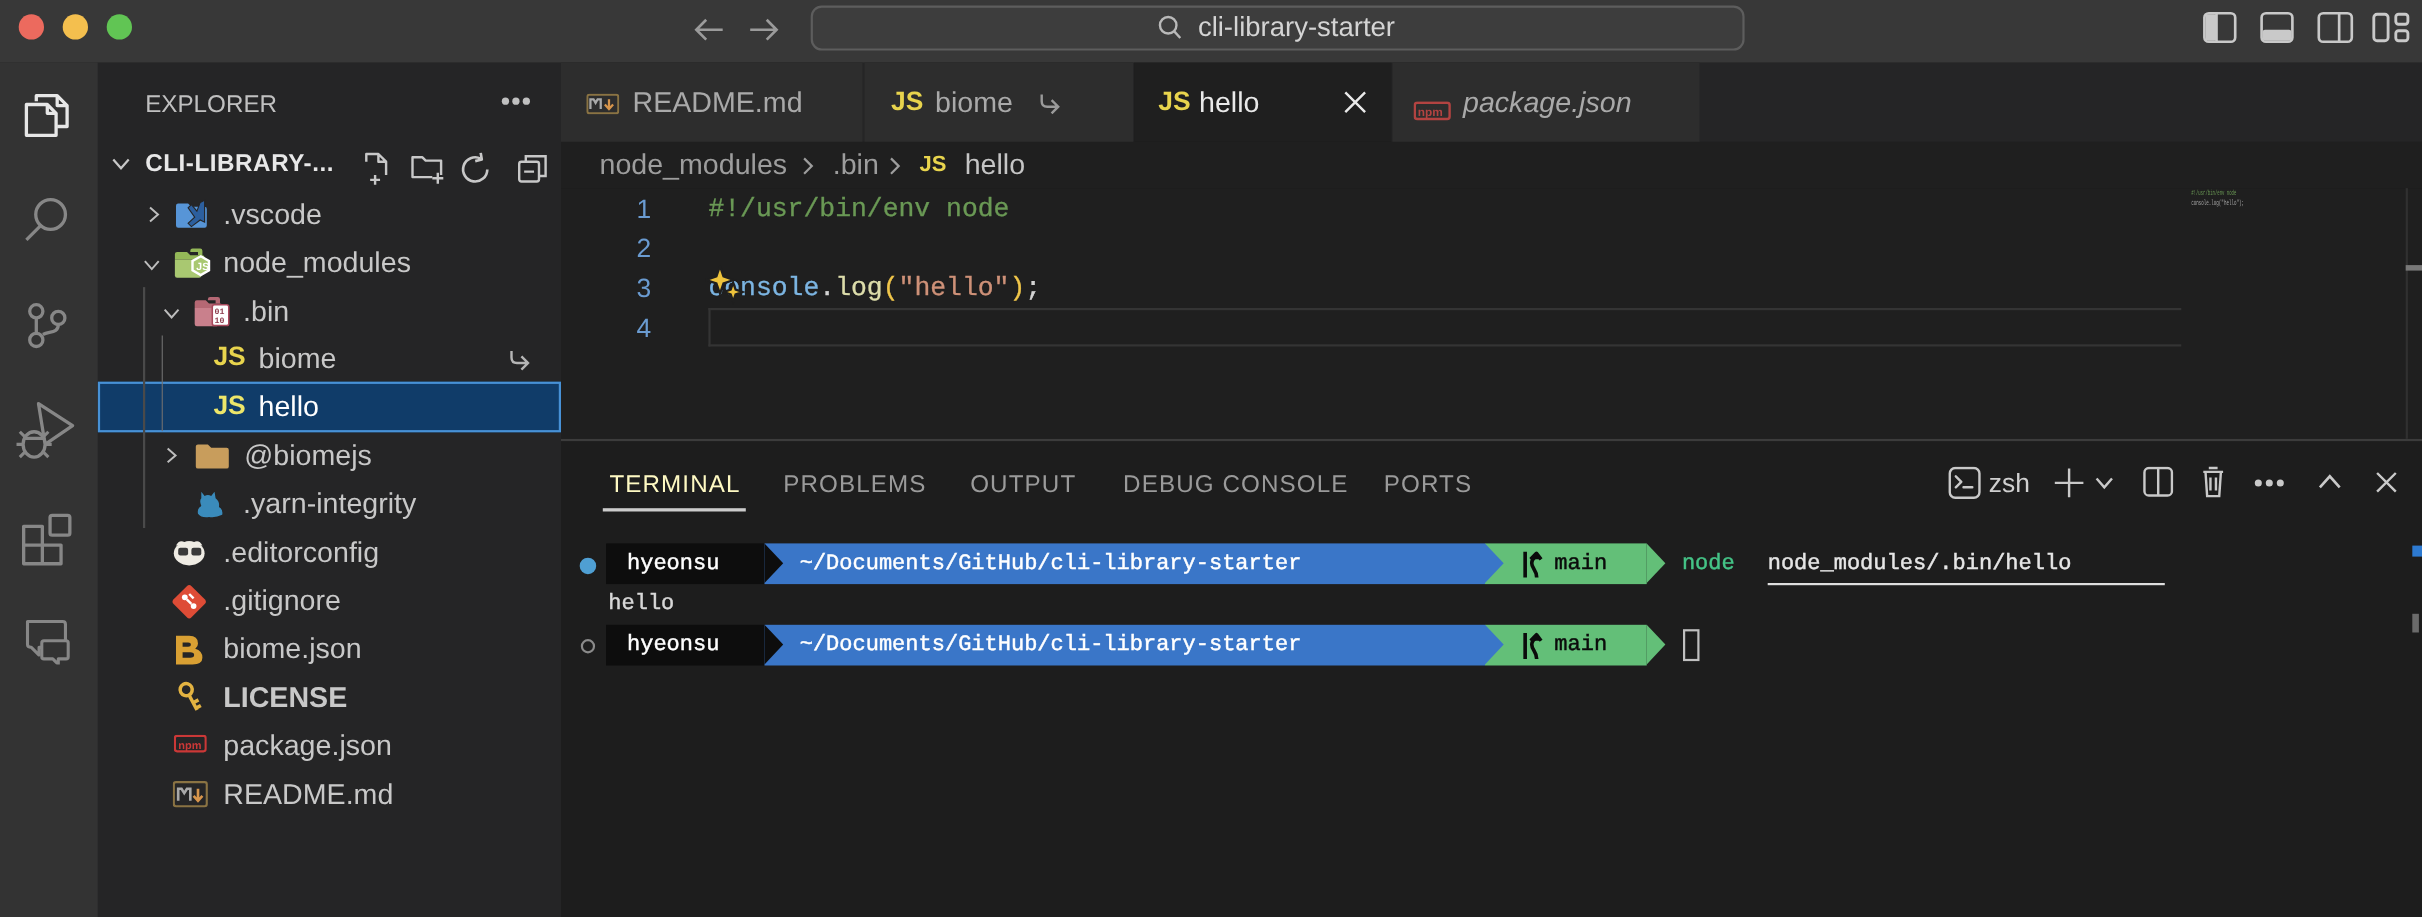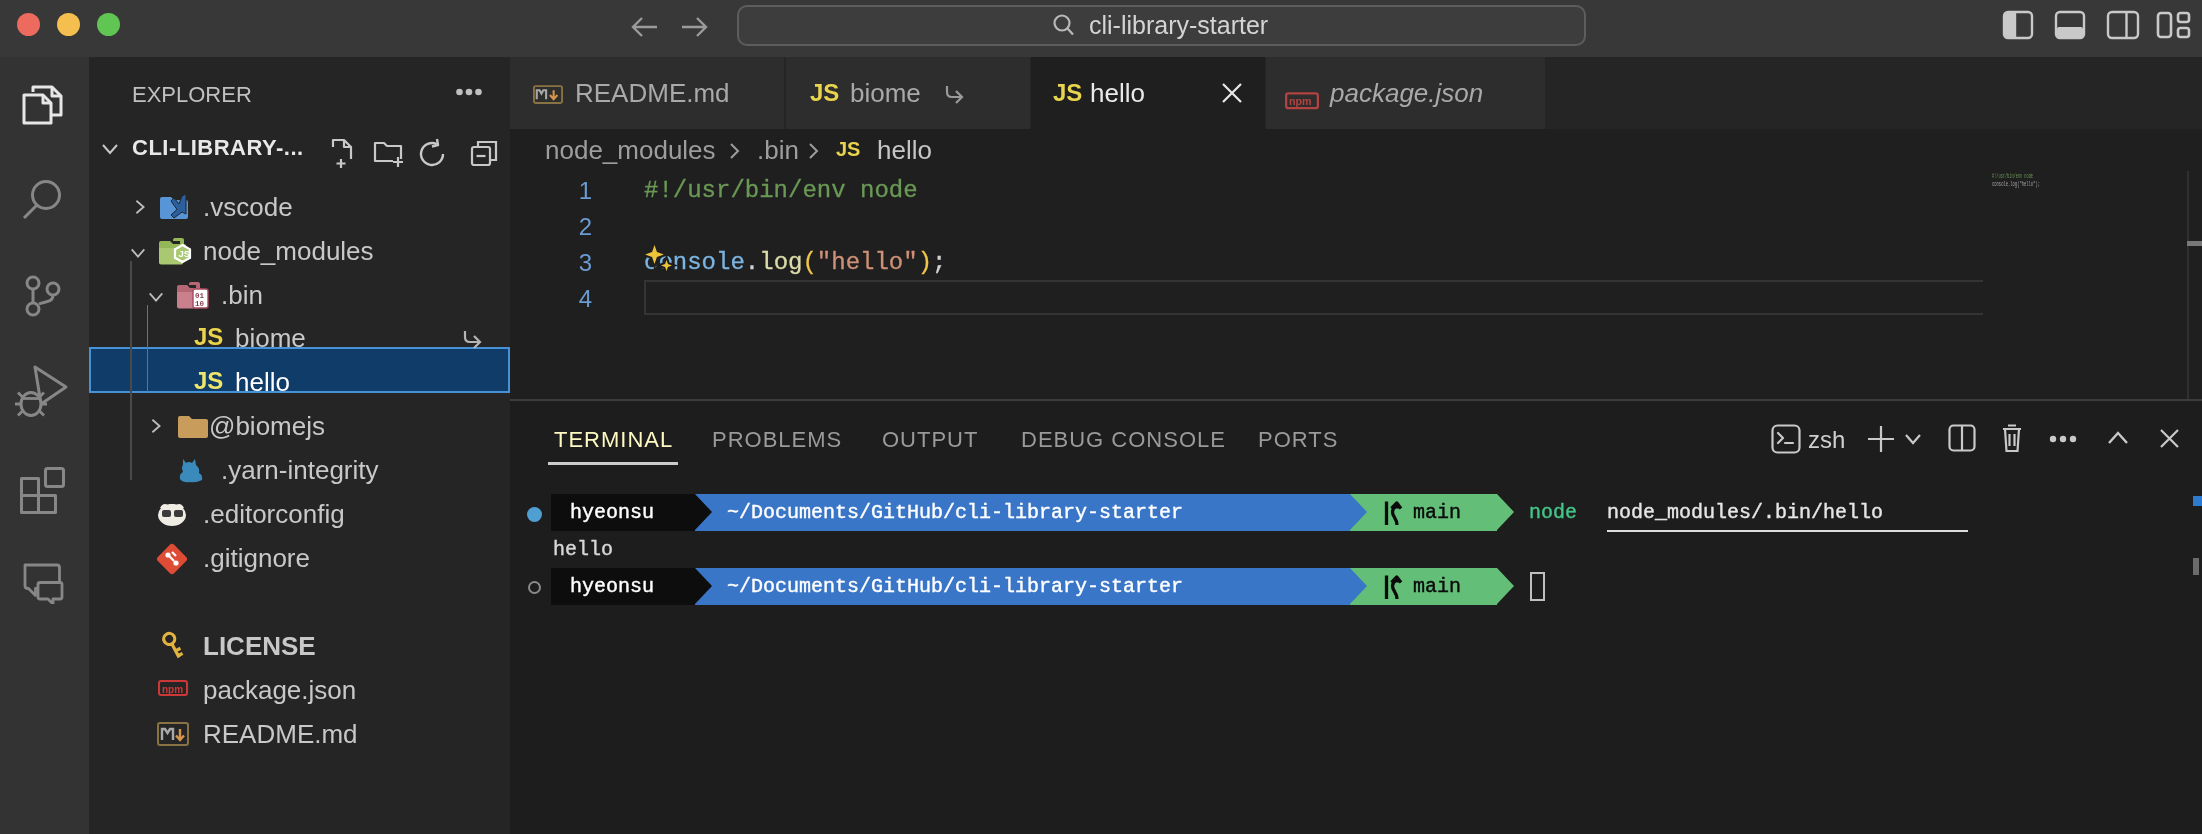--- a/index.html
+++ b/index.html
@@ -7,21 +7,21 @@
     font-family:"Liberation Sans", sans-serif; }
   .abs { position:absolute; }
   #root { position:relative; width:2202px; height:834px; transform:translateZ(0); will-change:transform; }
   
   #titlebar { left:0; top:0; width:2202px; height:57px; background:#383838; }
   .tl { width:23px; height:23px; border-radius:50%; top:12.5px; }
   
   #actbar { left:0; top:57px; width:89px; height:777px; background:#333333; }
   
   #sidebar { left:89px; top:57px; width:421px; height:777px; background:#252526; }
-  .row { position:absolute; left:0; width:421px; height:44px;margin-top:12px; }
+  .row { position:absolute; left:0; width:421px; height:44px; }
   .rlabel { position:absolute; font-size:26px; color:#c8c8c8; top:50%; transform:translateY(-50%); white-space:nowrap; }
   
   #tabbar { left:510px; top:57px; width:1692px; height:72px; background:#252526; }
   .tab { position:absolute; top:0; height:72px; background:#2d2d2d; }
   .tabtext { position:absolute; font-size:26px; color:#a9a9a9; top:50%; transform:translateY(-50%); white-space:nowrap; }
   #breadcrumbs { left:510px; top:129px; width:1692px; height:42px; background:#1f1f1f; }
   .bc { position:absolute; font-size:26px; color:#9d9d9d; top:50%; transform:translateY(-50%); white-space:nowrap; }
   #editor { left:510px; top:171px; width:1692px; height:229px; background:#1f1f1f; }
   .mono { font-family:"Liberation Mono", monospace; }
   .cline { position:absolute; font-size:24px; line-height:36px; white-space:pre; -webkit-text-stroke:0.3px currentColor; }
@@ -202,21 +202,21 @@
       <div class="rlabel" style="left:146px; color:#ffffff;">hello</div>
     </div>
 
     <div class="row" style="top:335px;">
       <svg class="abs" style="left:58px; top:13px;" width="18" height="18" viewBox="0 0 20 20" fill="none" stroke="#bdbdbd" stroke-width="2">
           <path d="M6 3 L14 10 L6 17"></path>
         </svg>
       <svg class="abs" style="left:88px; top:8px;" width="32" height="28" viewBox="0 0 32 28">
         <path d="M1 6 Q1 4 3 4 H12 L15 7 H29 Q31 7 31 9 V24 Q31 26 29 26 H3 Q1 26 1 24 Z" fill="#c89d5c"></path>
       </svg>
-      <div class="rlabel" style="left:120px;">@biomejs</div>
+      <div class="rlabel" style="left:133px;">@biomejs</div>
     </div>
 
     <div class="row" style="top:379px;">
       <svg class="abs" style="left:87px; top:7px;" width="30" height="30" viewBox="0 0 30 30">
         <path d="M7 4 L10 8 Q13 6 16 8 L19 4 L20 10 Q24 13 23 18 Q27 20 26 25 Q20 28 14 27 Q7 28 4 24 Q3 19 7 17 Q5 12 7 10 Z" fill="#3a8bbb"></path>
       </svg>
       <div class="rlabel" style="left:132px;">.yarn-integrity</div>
     </div>
 
     <div class="row" style="top:423px;">
@@ -233,20 +233,26 @@
       <svg class="abs" style="left:67px; top:7px;" width="32" height="32" viewBox="0 0 32 32">
         <rect x="4.5" y="4.5" width="23" height="23" rx="3" fill="#de4c36" transform="rotate(45 16 16)"></rect>
         <circle cx="12" cy="12" r="2.6" fill="#fff"></circle>
           <circle cx="20" cy="20" r="2.6" fill="#fff"></circle>
         <path d="M13.8 13.8 L18 18" stroke="#fff" stroke-width="2.2"></path>
         <path d="M16 9 L20 13" stroke="#fff" stroke-width="2.2"></path>
       </svg>
       <div class="rlabel" style="left:114px;">.gitignore</div>
     </div>
 
+    <div class="row" style="top:511px;">
+      <svg class="abs" style="left:69px; top:8px;" width="28" height="30" viewBox="0 0 28 30">
+        <path d="M2 2 H14 Q22 2 22 9 Q22 12 19.5 13.8 Q26 15.5 26 22 Q26 28 17 28 H2 Z M8 8 V12 H13 Q15.5 12 15.5 10 Q15.5 8 13 8 Z M8 17 V22 H15 Q18.5 22 18.5 19.5 Q18.5 17 15 17 Z" fill="#d9a033" fill-rule="evenodd"></path>
+      </svg>
+      <div class="rlabel" style="left:114px;">biome.json</div>
+    </div>
 
     <div class="row" style="top:555px;font-weight:bold;">
       <svg class="abs" style="left:69px; top:6px;" width="30" height="32" viewBox="0 0 30 32">
         <g transform="rotate(-28 15 16)">
         <circle cx="15" cy="8" r="5.5" fill="none" stroke="#e3b341" stroke-width="3.2"></circle>
         <path d="M15 13 V29 M15 21.5 H20.5 M15 27 H20" stroke="#e3b341" stroke-width="3.2" fill="none"></path>
         </g>
       </svg>
       <div class="rlabel" style="left:114px;">LICENSE</div>
     </div>

